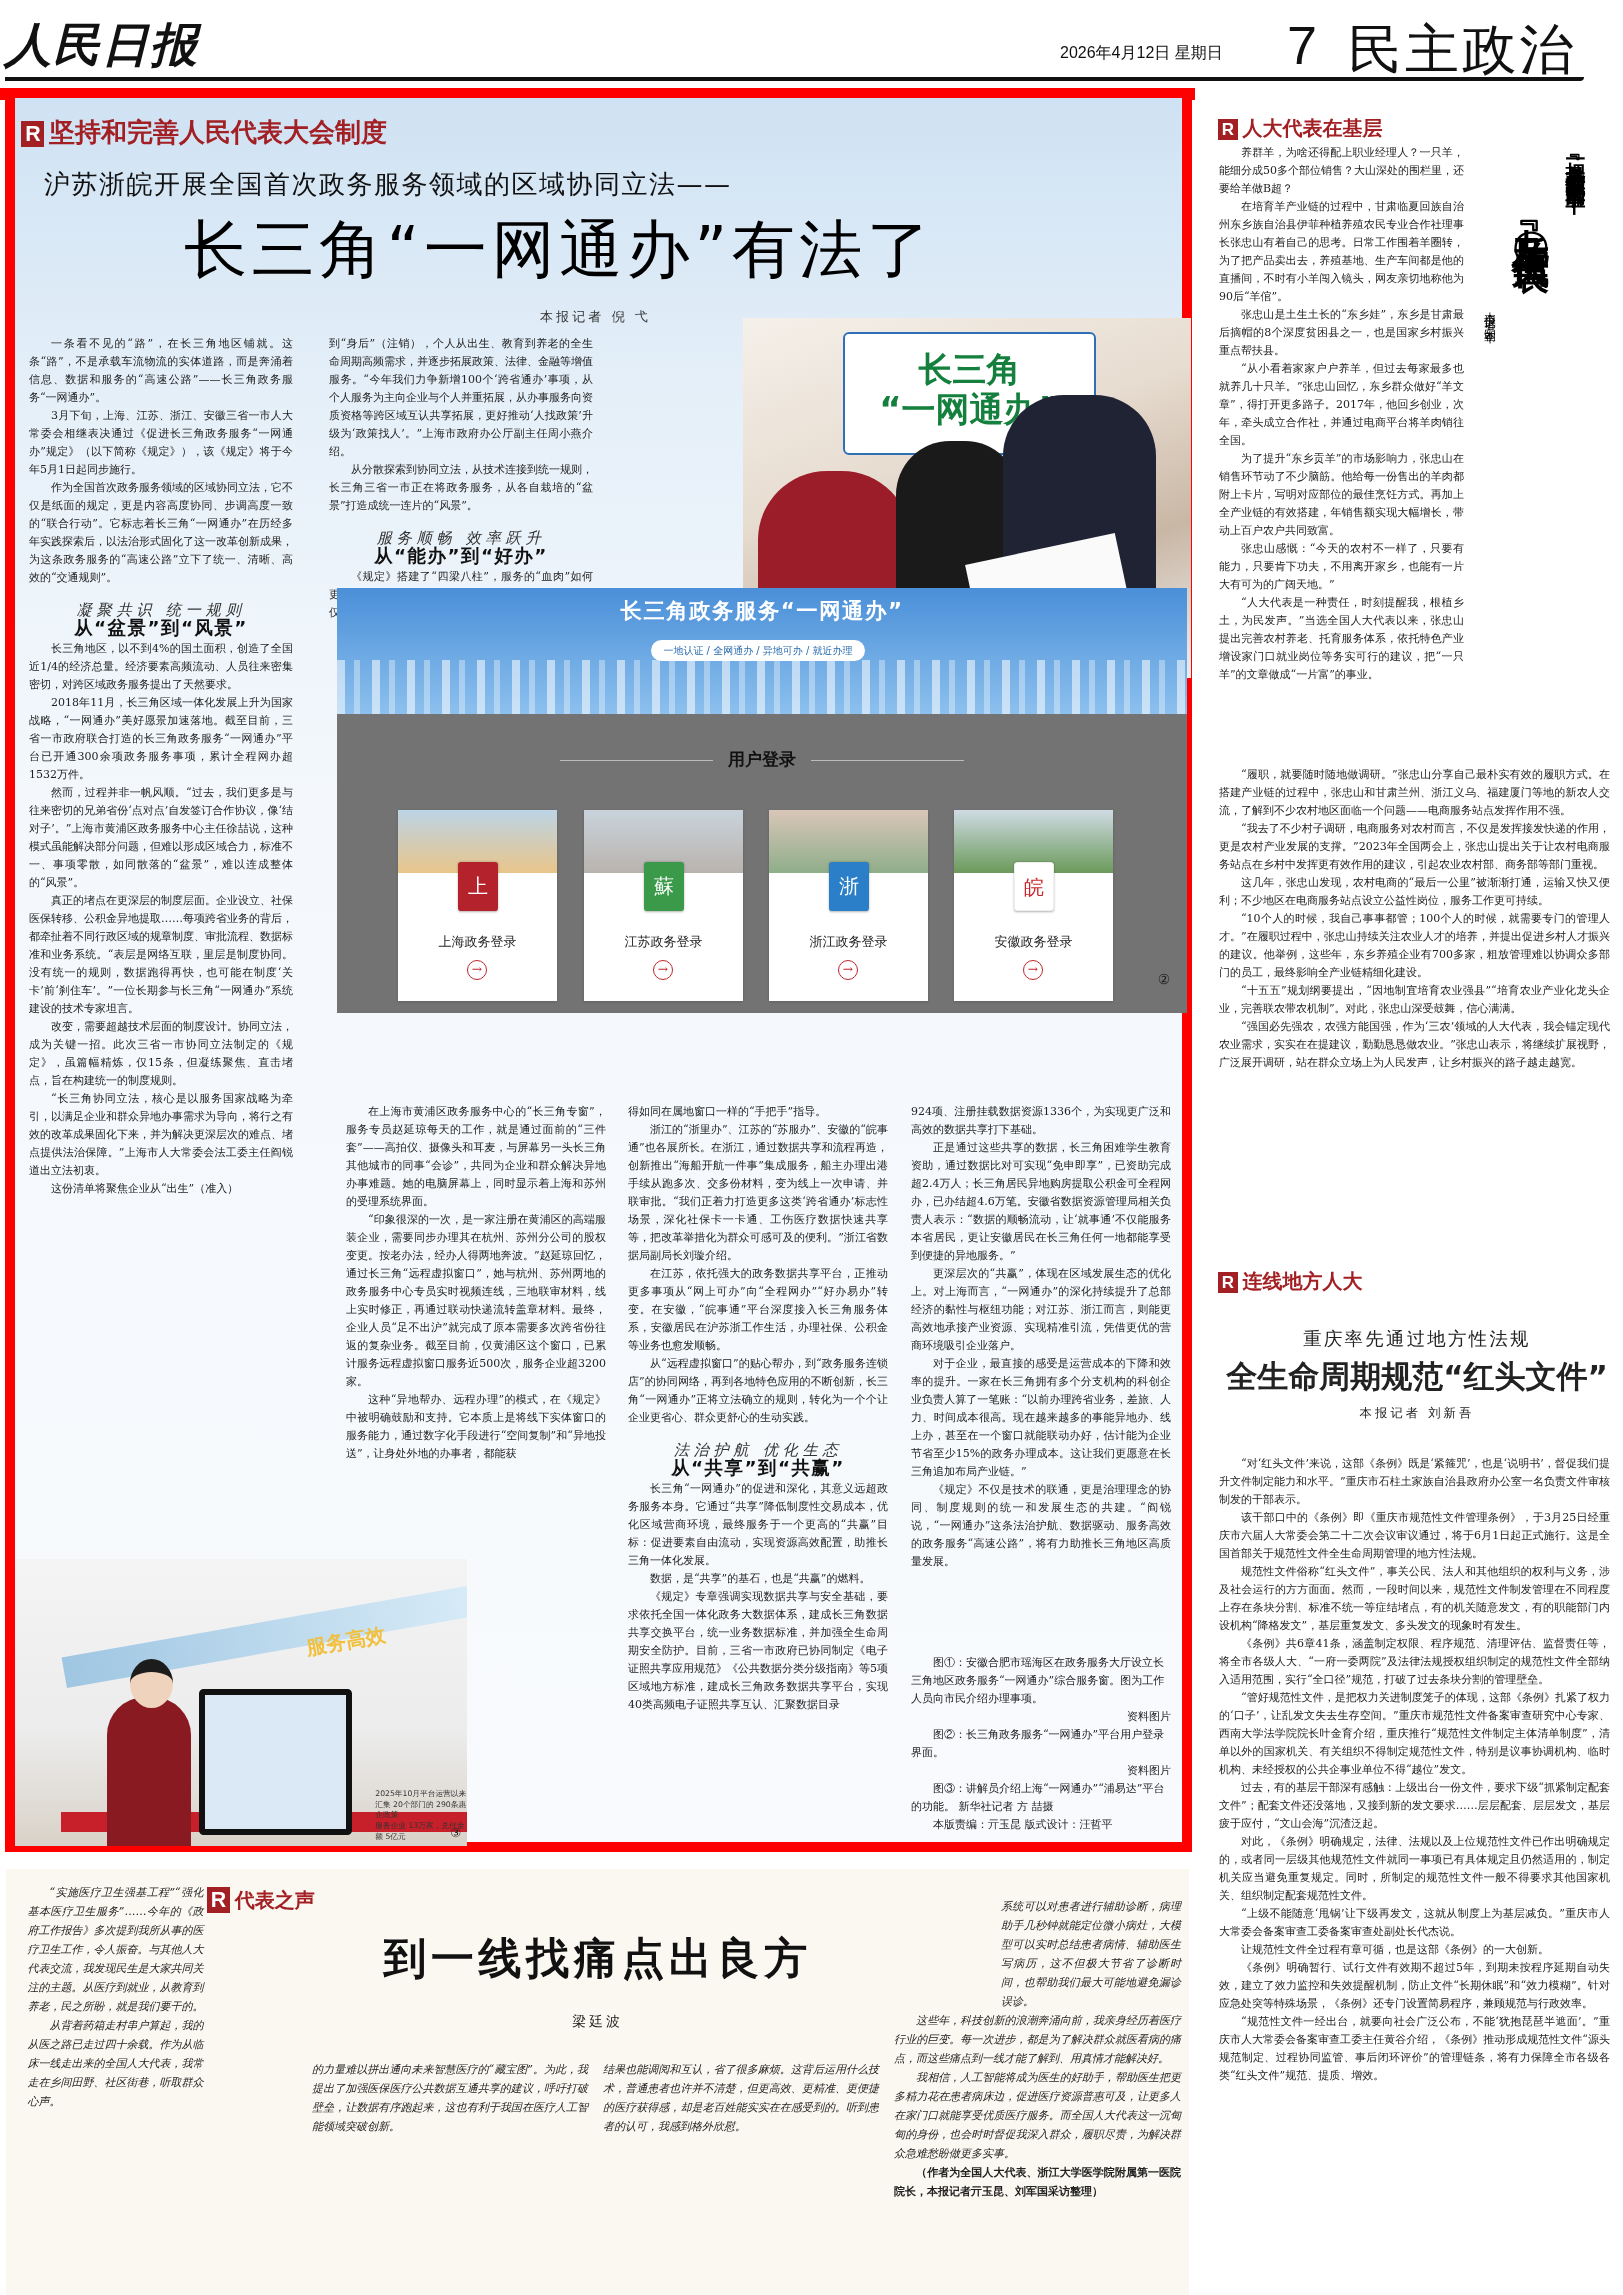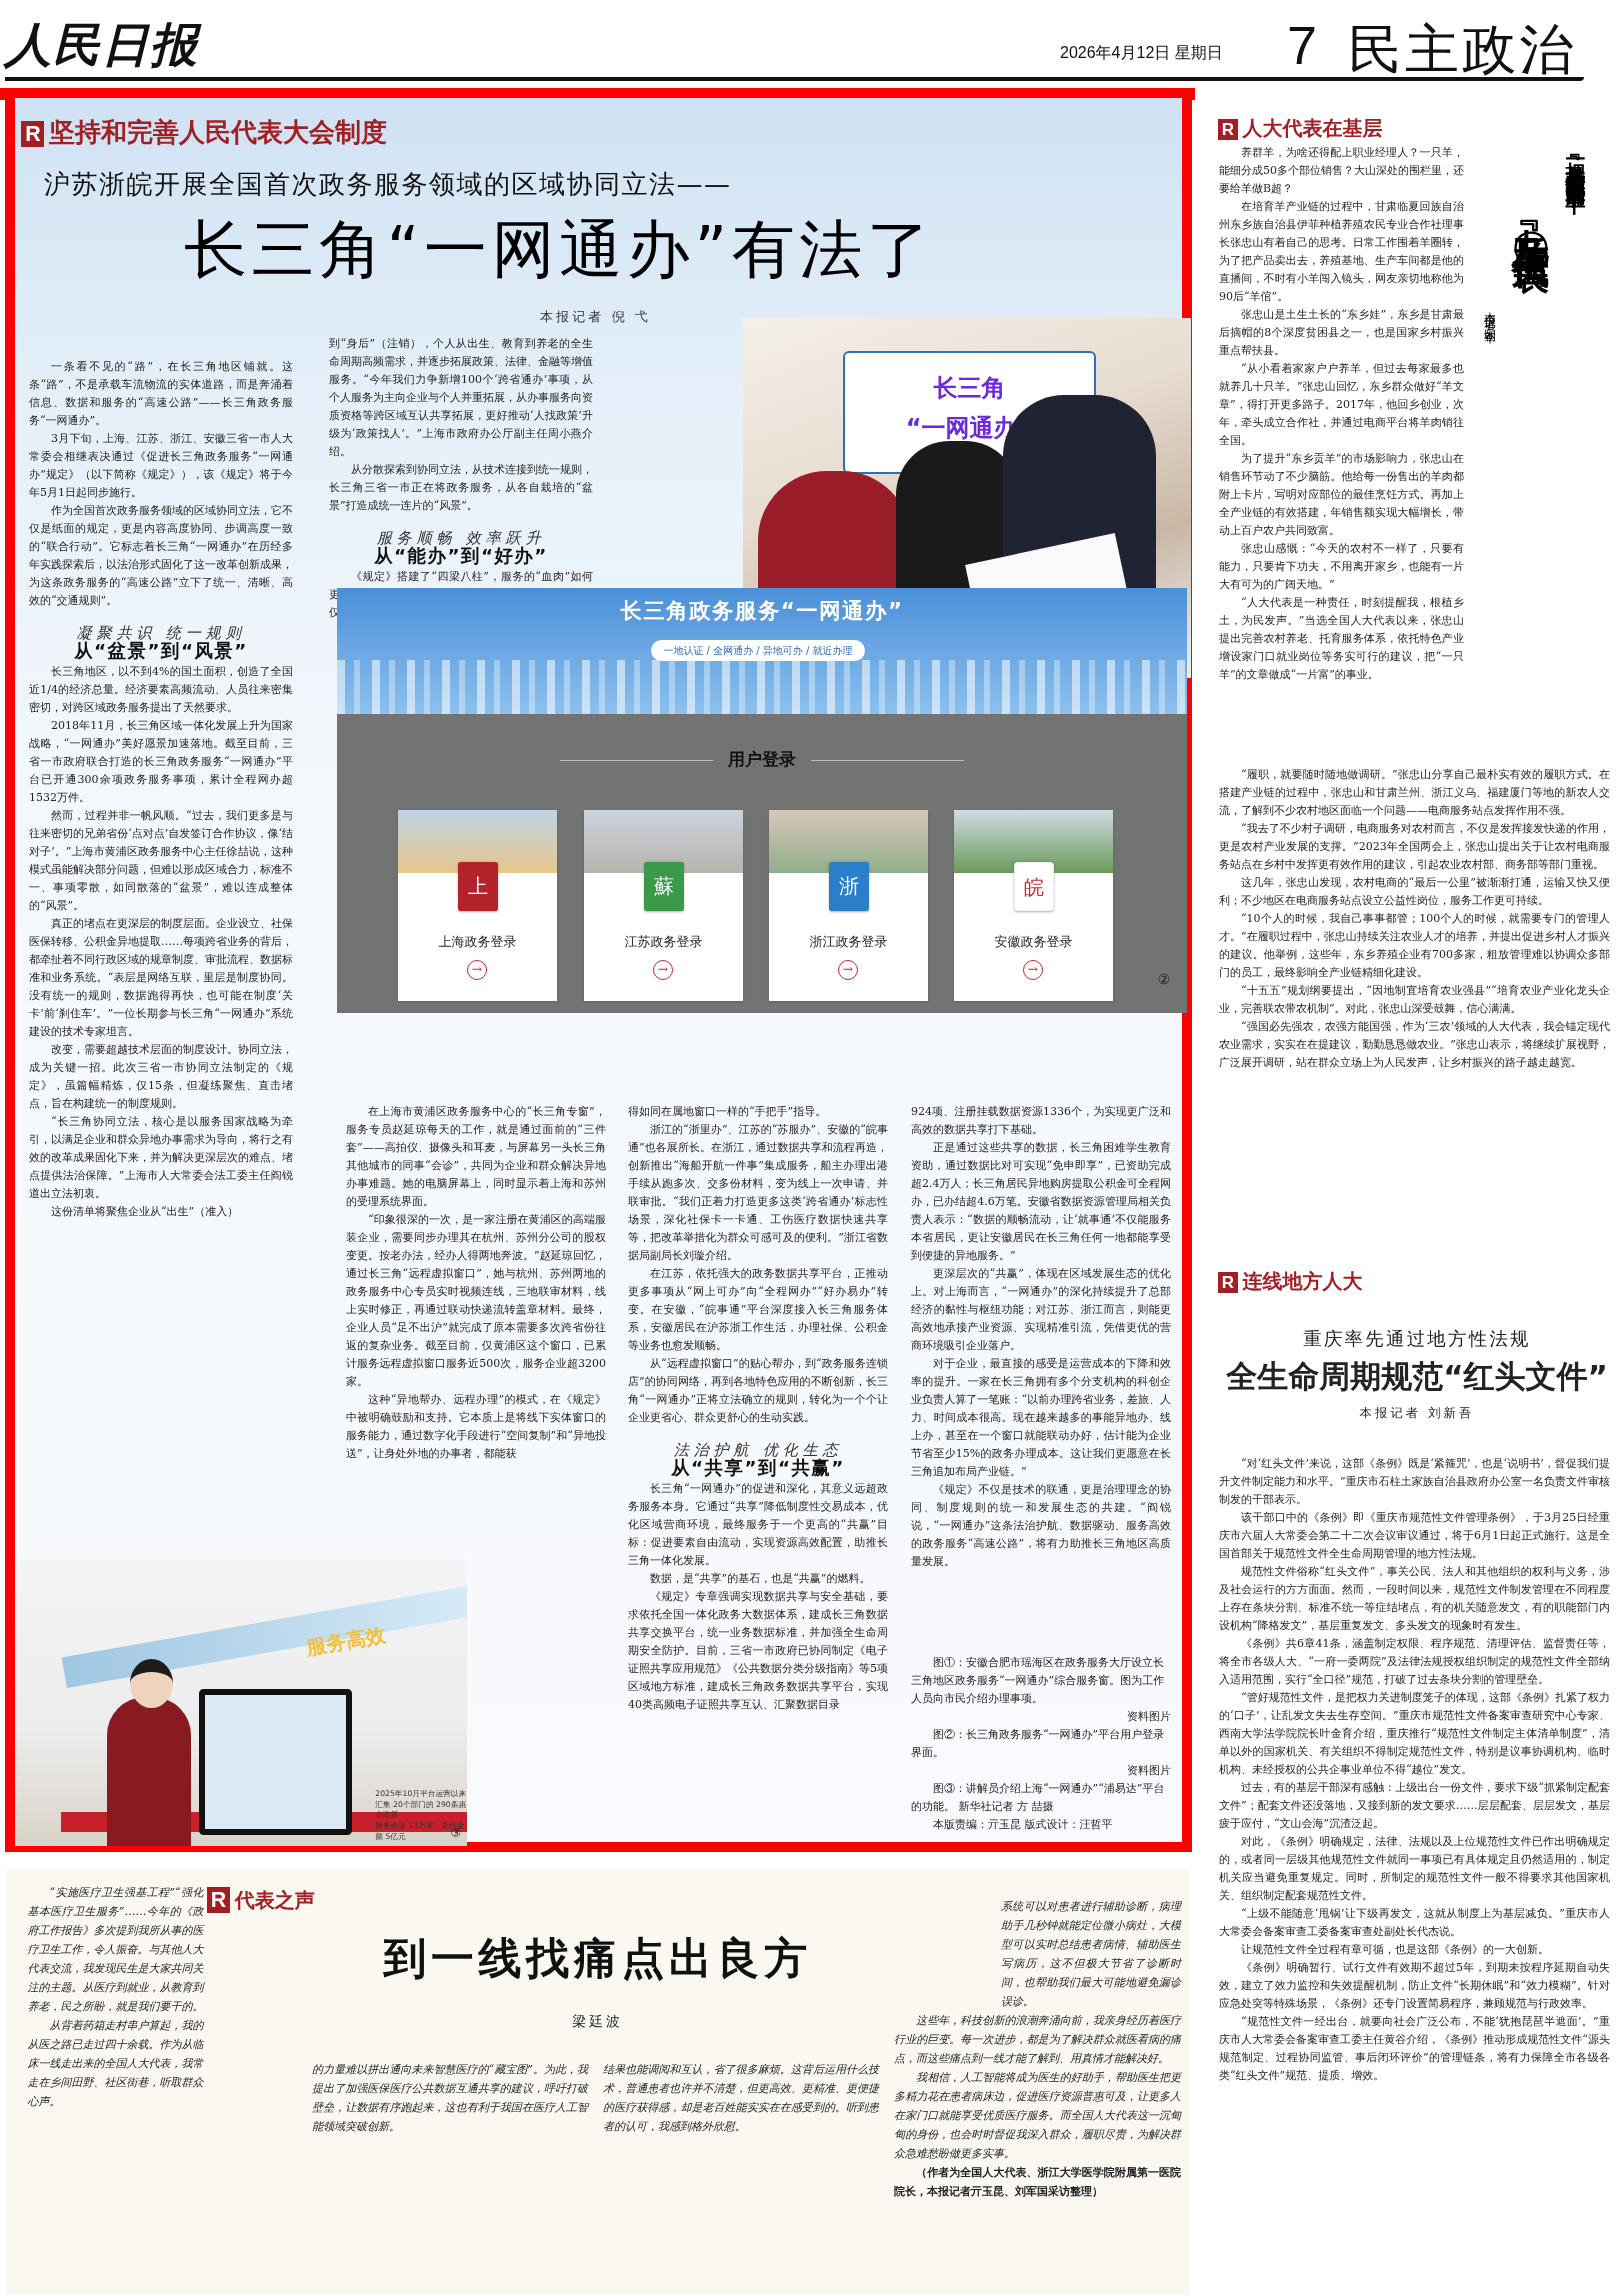--- a/index.html
+++ b/index.html
@@ -16,21 +16,21 @@
 .kicker .r,.rbox{display:inline-block;background:#a21f23;color:#fff;font-family:"Liberation Sans",sans-serif;font-weight:bold;width:23px;height:26px;line-height:26px;text-align:center;margin-right:4.6px;font-size:21.4px;}
 .subtitle{position:absolute;left:44px;top:167px;font-family:"DejaVu Sans",sans-serif;font-size:26px;color:#111;letter-spacing:1.5px;}
 .headline{position:absolute;left:184px;top:207px;font-family:"DejaVu Sans",sans-serif;font-weight:normal;font-size:63px;color:#000;letter-spacing:4.6px;}
 .byline{position:absolute;left:540px;top:308px;font-size:13px;color:#333;letter-spacing:3.1px;}
 .col{position:absolute;font-size:11px;line-height:18px;text-align:justify;color:#222;}
 .col p{text-indent:2em;}
 .subhead{text-align:center;margin:13.8px 0 3.1px;}
 .subhead .s1{font-size:15.3px;letter-spacing:4.6px;color:#333;display:block;font-style:italic;}
 .subhead .s2{font-family:"DejaVu Sans",sans-serif;font-weight:bold;font-size:18.4px;display:block;color:#111;letter-spacing:1.5px;}
 .photo1{position:absolute;left:743px;top:318px;width:448px;height:360px;background:linear-gradient(160deg,#f5f0ea 0%,#e7dcd0 40%,#c9b7a5 70%,#eee 100%);overflow:hidden;}
-.photo1 .sign{position:absolute;left:100px;top:33px;width:253px;height:123px;background:#fff;border:2.3px solid #2f6fb8;border-radius:6.1px;font-family:"DejaVu Sans",sans-serif;font-weight:bold;color:#6d28d9;text-align:center;font-size:24px;line-height:40px;padding-top:15.3px;}
+.photo1 .sign{position:absolute;left:100px;top:14px;width:253px;height:123px;background:#fff;border:2.3px solid #2f6fb8;border-radius:6.1px;font-family:"DejaVu Sans",sans-serif;font-weight:bold;color:#15803d;text-align:center;font-size:34px;line-height:40px;padding-top:15.3px;}
 .photo1 .p1{position:absolute;left:15.3px;top:153px;width:153px;height:207px;background:#9b1d2a;border-radius:69px 69px 0 0;}
 .photo1 .p2{position:absolute;left:153px;top:123px;width:123px;height:176px;background:#1a1a1a;border-radius:54px 54px 0 0;}
 .photo1 .p3{position:absolute;left:260px;top:77px;width:153px;height:230px;background:#1f2333;border-radius:61px 61px 0 0;}
 .photo1 .paper{position:absolute;left:230px;top:230px;width:153px;height:92px;background:#fafafa;transform:rotate(-12deg);}
 .photo1 .num{position:absolute;right:9.2px;bottom:13.8px;font-size:20px;color:#fff;}
 .portal{position:absolute;left:337px;top:588px;width:850px;height:506px;}
 .portal-banner{position:absolute;left:0;top:0;width:850px;height:126px;background:linear-gradient(180deg,#4a8fd8,#8cc0ee);}
 .portal-banner .title{position:absolute;left:0;right:0;top:7.7px;text-align:center;font-family:"DejaVu Sans",sans-serif;font-weight:bold;font-size:21.4px;color:#fff;letter-spacing:1.5px;}
 .portal-banner .tags{position:absolute;left:314px;top:52px;width:214px;height:21.4px;background:#fff;border-radius:10.7px;text-align:center;line-height:21.4px;font-family:"DejaVu Sans",sans-serif;font-size:10px;color:#2b6cb0;}
 .skyline{position:absolute;left:0;bottom:0;width:850px;height:54px;background:repeating-linear-gradient(90deg,rgba(255,255,255,.55) 0 7.7px,transparent 7.7px 17px,rgba(255,255,255,.35) 17px 23px,transparent 23px 35px);}
@@ -88,21 +88,21 @@
   <div class="rule"></div>
 </div>
 <div class="redbar"></div>
 
 <div class="feature"></div>
 <div class="kicker"><span class="r">R</span><span>坚持和完善人民代表大会制度</span></div>
 <div class="subtitle">沪苏浙皖开展全国首次政务服务领域的区域协同立法——</div>
 <div class="headline">长三角“一网通办”有法了</div>
 <div class="byline">本报记者  倪 弋</div>
 
-<div class="col" style="left:29px;top:335px;width:264px;margin-top:23px;">
+<div class="col" style="left:29px;top:335px;width:264px;">
   <p>一条看不见的“路”，在长三角地区铺就。这条“路”，不是承载车流物流的实体道路，而是奔涌着信息、数据和服务的“高速公路”——长三角政务服务“一网通办”。</p>
   <p>3月下旬，上海、江苏、浙江、安徽三省一市人大常委会相继表决通过《促进长三角政务服务“一网通办”规定》（以下简称《规定》），该《规定》将于今年5月1日起同步施行。</p>
   <p>作为全国首次政务服务领域的区域协同立法，它不仅是纸面的规定，更是内容高度协同、步调高度一致的“联合行动”。它标志着长三角“一网通办”在历经多年实践探索后，以法治形式固化了这一改革创新成果，为这条政务服务的“高速公路”立下了统一、清晰、高效的“交通规则”。</p>
   <div class="subhead">
     <span class="s1">凝聚共识  统一规则</span>
     <span class="s2">从“盆景”到“风景”</span>
   </div>
   <p>长三角地区，以不到4%的国土面积，创造了全国近1/4的经济总量。经济要素高频流动、人员往来密集密切，对跨区域政务服务提出了天然要求。</p>
   <p>2018年11月，长三角区域一体化发展上升为国家战略，“一网通办”美好愿景加速落地。截至目前，三省一市政府联合打造的长三角政务服务“一网通办”平台已开通300余项政务服务事项，累计全程网办超1532万件。</p>
   <p>然而，过程并非一帆风顺。“过去，我们更多是与往来密切的兄弟省份‘点对点’自发签订合作协议，像‘结对子’。”上海市黄浦区政务服务中心主任徐喆说，这种模式虽能解决部分问题，但难以形成区域合力，标准不一、事项零散，如同散落的“盆景”，难以连成整体的“风景”。</p>

